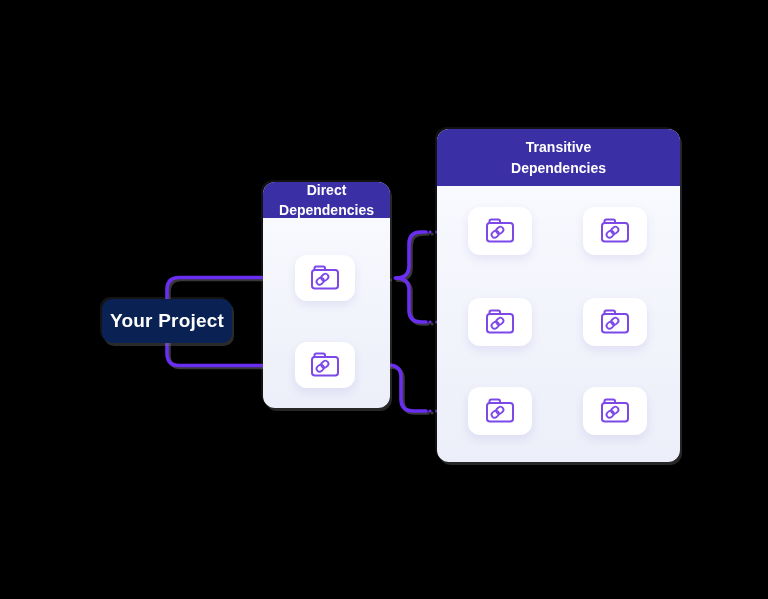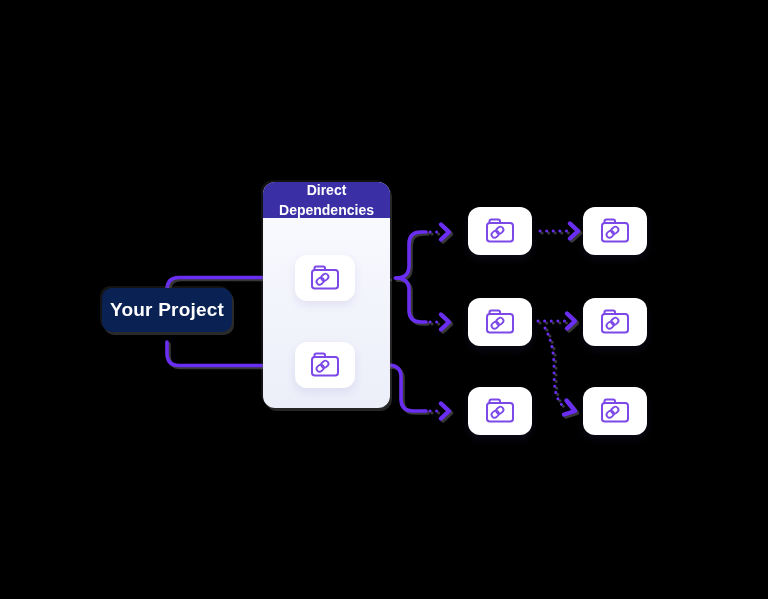--- a/index.html
+++ b/index.html
@@ -12,21 +12,21 @@
     position: relative;
     width: 768px;
     height: 599px;
     background: #000000;
     overflow: hidden;
   }
 
   
   .project-box {
     position: absolute;
-    left: 102px; top: 288px;
+    left: 102px; top: 299px;
     width: 130px; height: 44px;
     background: #0A2253;
     border-radius: 10px;
     display: flex; align-items: center; justify-content: center;
     color: #FFFFFF;
     font-size: 19px;
     font-weight: 700;
     letter-spacing: 0.2px;
     box-shadow: 2px 3px 0 rgba(120,120,120,0.35), -2px -2px 0 rgba(90,90,90,0.22);
   }
@@ -155,20 +155,25 @@
   <div class="project-box" id="your-project">
     <span>Your Project</span>
   </div>
 
   <div class="panel" id="direct-panel">
     <div class="panel-header">
       <span class="title">Direct Dependencies</span>
     </div>
   </div>
 
+  <div class="panel" id="transitive-panel">
+    <div class="panel-header">
+      <span class="title">Transitive Dependencies</span>
+    </div>
+  </div>
 
   <div class="node-card node-sm" id="node-direct-1">
     <span class="folder-icon">
 <svg width="34" height="28" viewBox="0 0 34 28" xmlns="http://www.w3.org/2000/svg">
   <g stroke="#7C48E8" stroke-width="2" fill="#FFFFFF" stroke-linejoin="round" stroke-linecap="round">
     <rect x="6.5" y="2.5" width="10.5" height="7" rx="1.8"></rect>
     <rect x="4" y="6" width="26" height="18.5" rx="2.8"></rect>
   </g>
   <g transform="translate(14.5,15.2) rotate(-40)" fill="none" stroke="#7C48E8" stroke-width="1.8">
     <rect x="-6.8" y="-3" width="7.6" height="6" rx="3"></rect>

